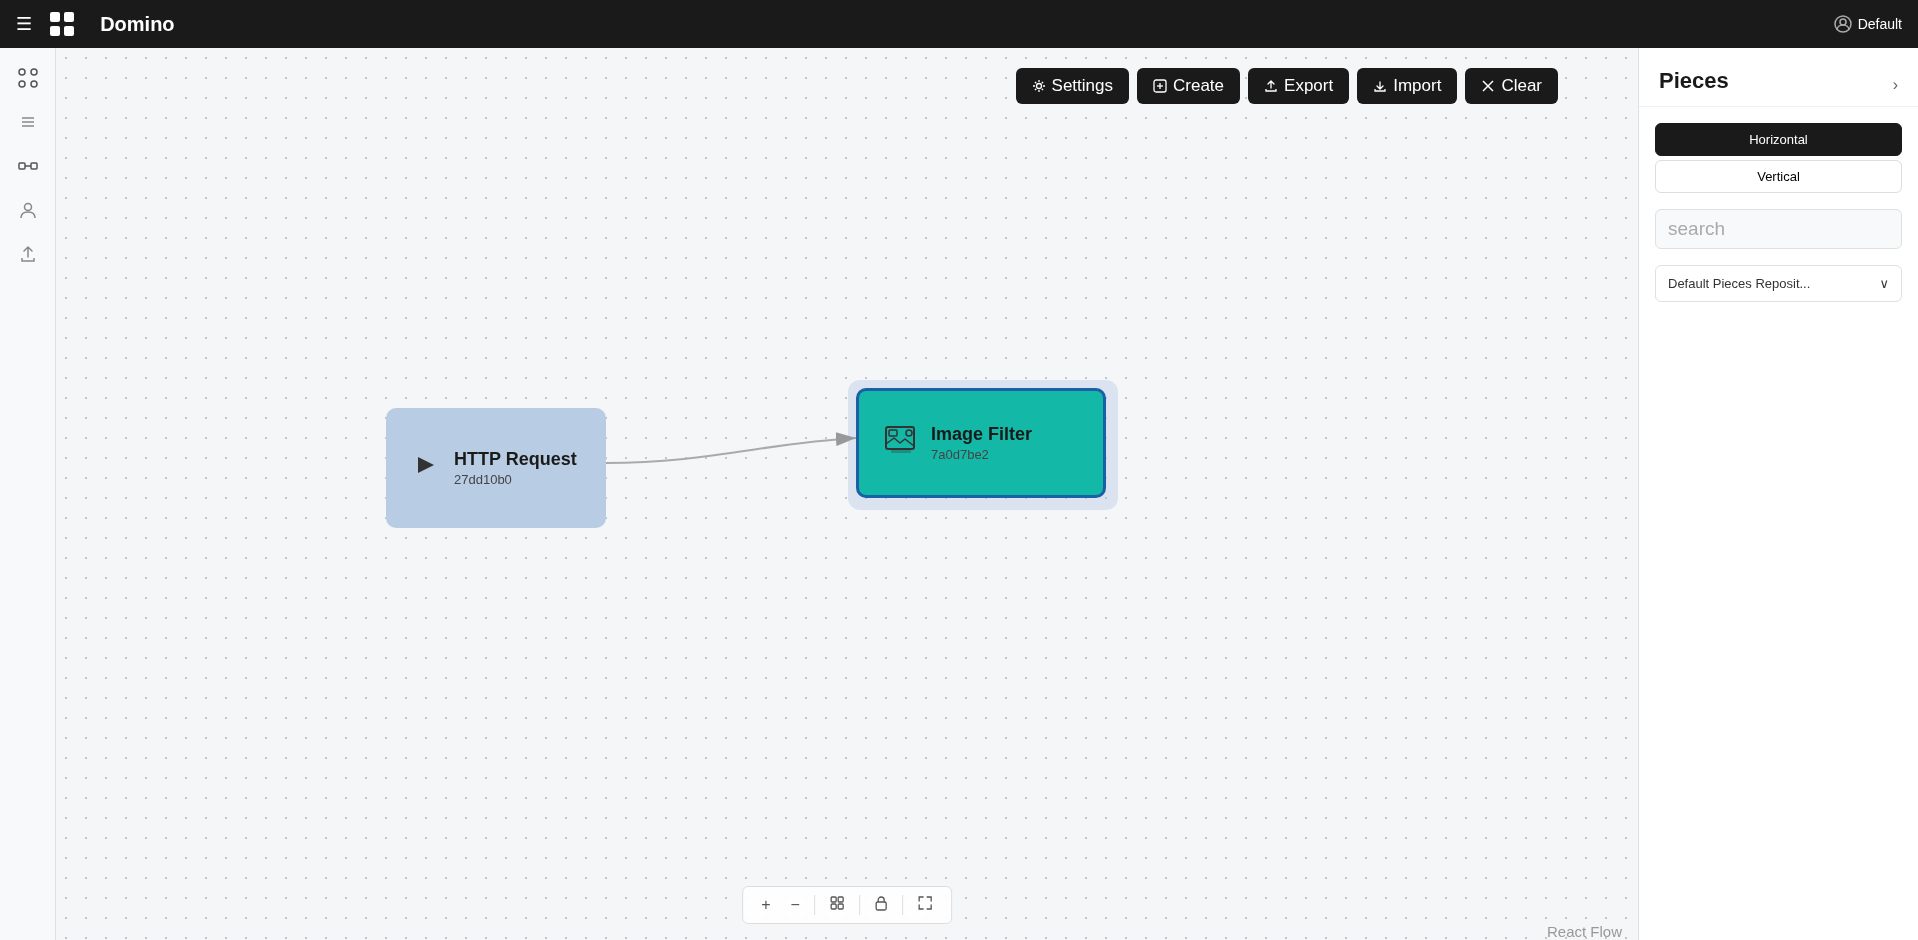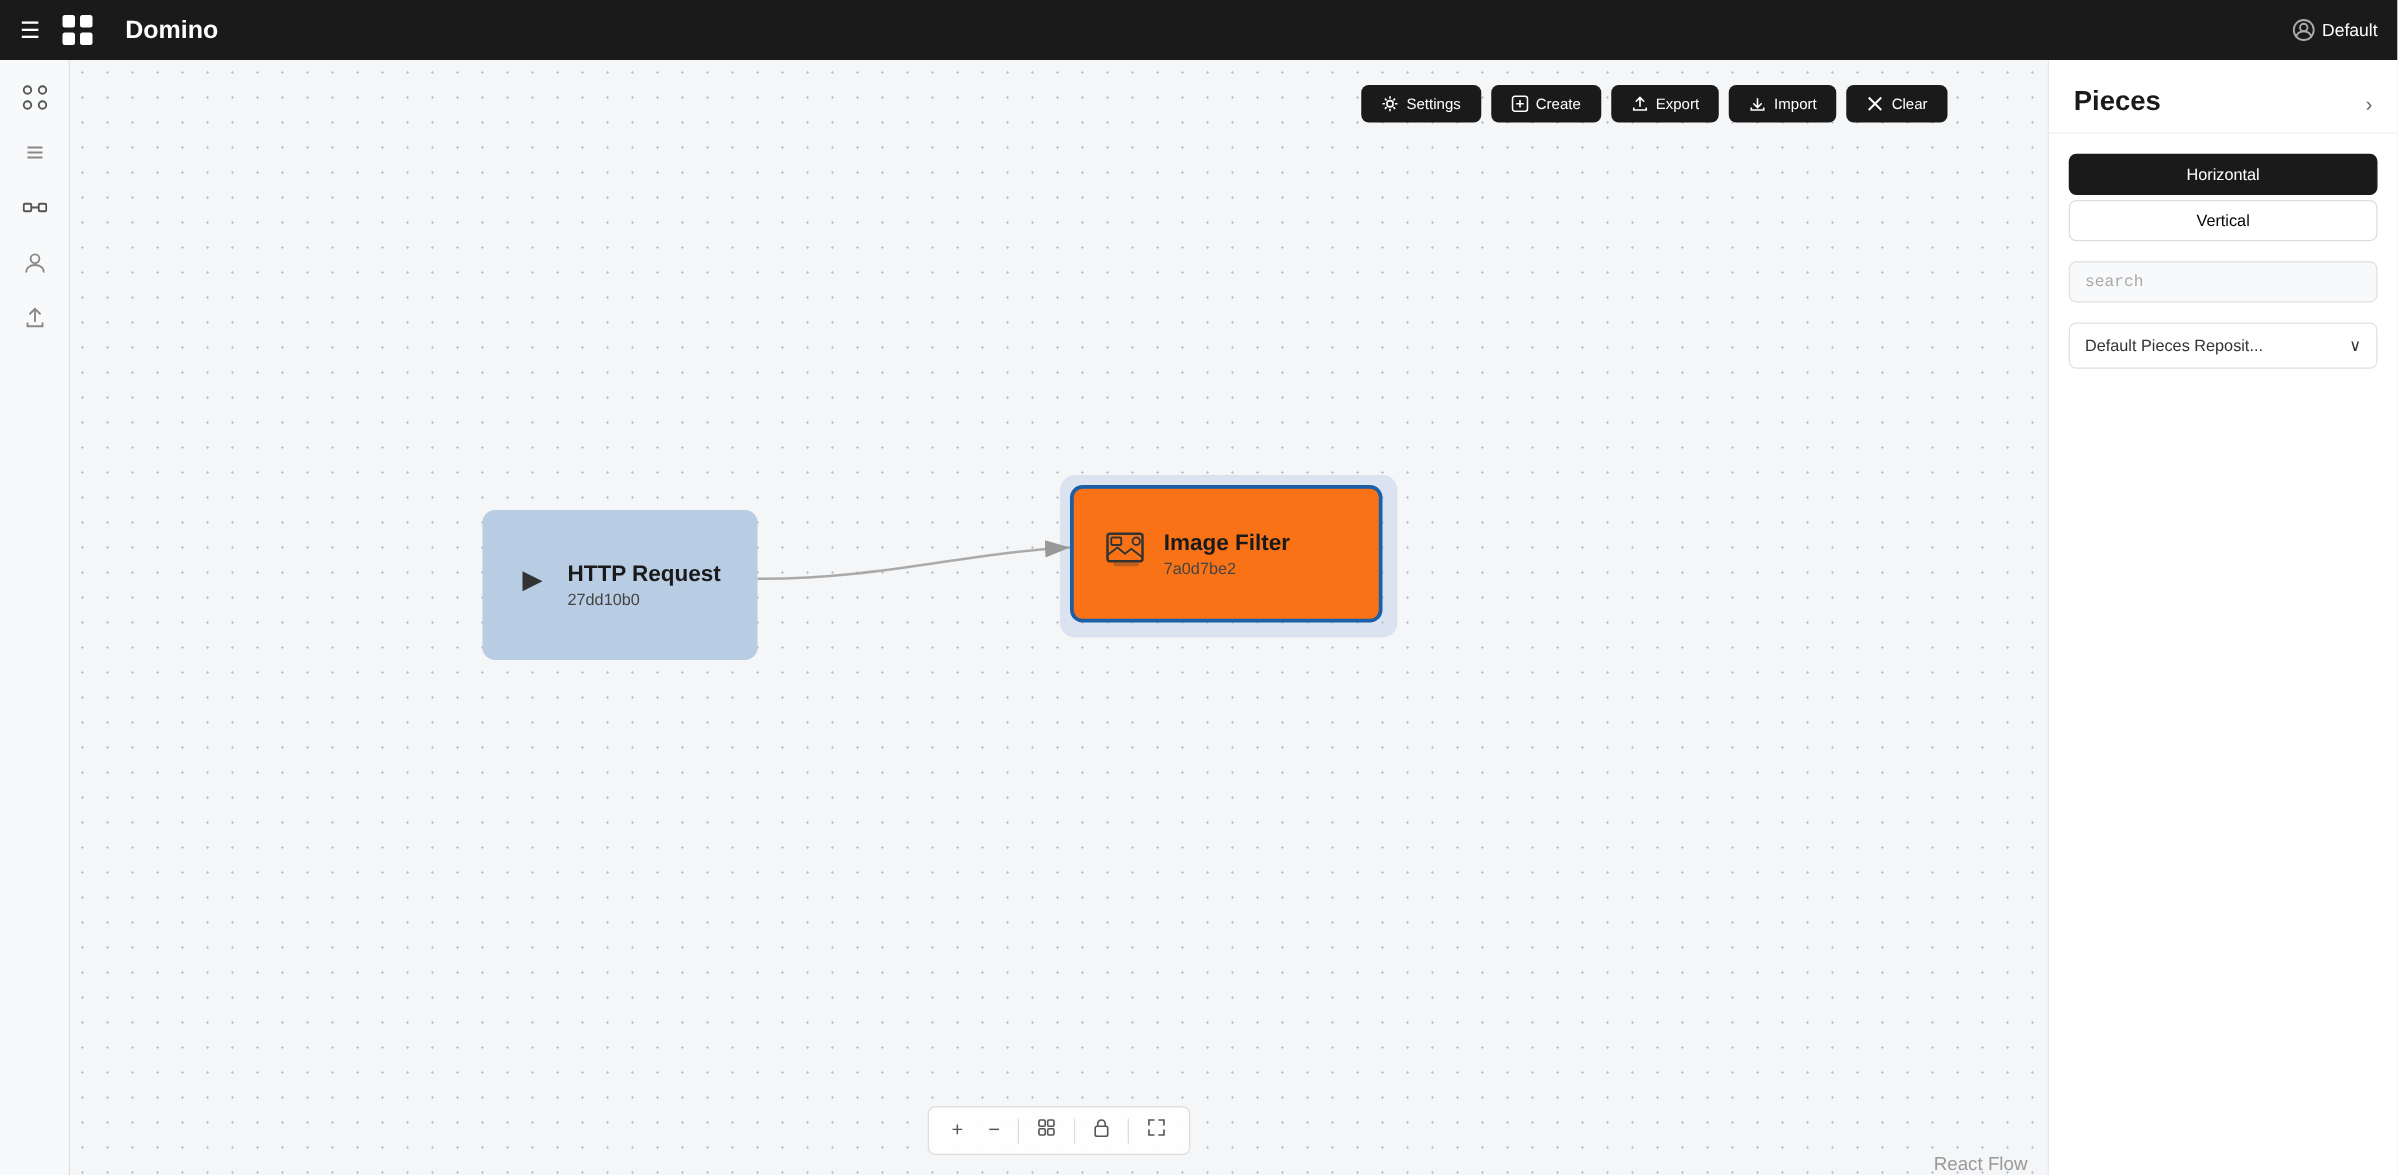--- a/index.html
+++ b/index.html
@@ -94,21 +94,21 @@
       left: auto;
       right: 80px;
       transform: none;
     }
     .toolbar-btn {
       background: #1a1a1a;
       color: #fff;
       border: none;
       padding: 8px 16px;
       border-radius: 6px;
-      font-size: 12px;
+      font-size: 17px;
       cursor: pointer;
       display: flex;
       align-items: center;
       gap: 6px;
       white-space: nowrap;
     }
 
     
     .canvas-dots {
       position: absolute;
@@ -127,21 +127,21 @@
       cursor: pointer;
     }
     .node-http {
       background: #b8cce4;
       width: 220px;
       height: 120px;
       left: 330px;
       top: 360px;
     }
     .node-image {
-      background: #f97316;
+      background: #14b8a6;
       width: 250px;
       height: 110px;
       left: 800px;
       top: 340px;
       border: 3px solid #1a5fa8;
     }
     .node-image-shadow {
       position: absolute;
       background: rgba(180, 200, 230, 0.4);
       border-radius: 12px;
@@ -258,24 +258,23 @@
     
     .panel-search {
       margin: 16px;
       position: relative;
     }
     .panel-search input {
       width: 100%;
       padding: 8px 12px;
       border: 1px solid #e0e0e0;
       border-radius: 6px;
-      font-size: 13px;
+      font-size: 19px;
       background: #f8f9fa;
       outline: none;
-      font-family: Liberation Mono, monospace;
     }
     .panel-search input::placeholder { color: #aaa; }
 
     
     .panel-dropdown {
       margin: 0 16px;
       display: flex;
       align-items: center;
       justify-content: space-between;
       padding: 10px 12px;

